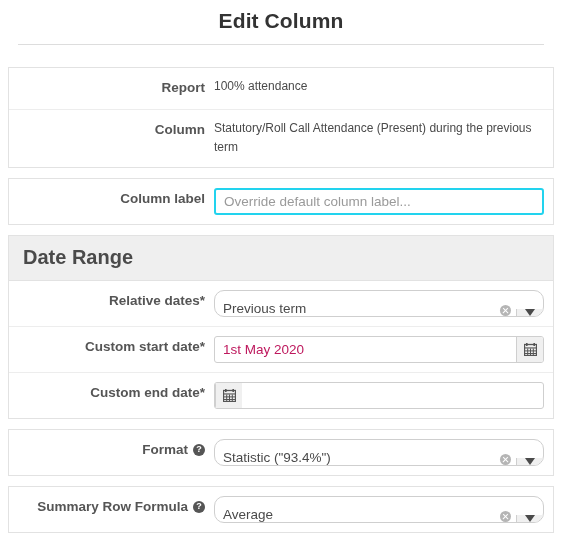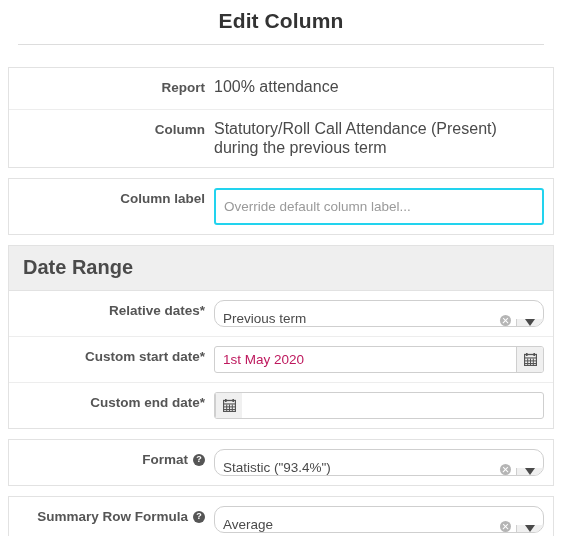--- a/index.html
+++ b/index.html
@@ -75,21 +75,21 @@
     padding-top: 1px;
     display: flex;
     align-items: center;
     justify-content: flex-end;
     gap: 5px;
   }
   .row.static .row-label { align-items: flex-start; }
 
   .row-value {
     flex: 1 1 auto;
-    font-size: 16px;
+    font-size: 12px;
     color: #4a4a4a;
     line-height: 19px;
     padding-right: 6px;
   }
 
   
   .help-icon {
     display: inline-flex;
     align-items: center;
     justify-content: center;
@@ -108,21 +108,21 @@
 
   
   .control {
     flex: 1 1 auto;
     margin-right: 1px;
   }
 
   .text-input {
     box-sizing: border-box;
     width: 100%;
-    height: 37px;
+    height: 27px;
     border: 1px solid #cfcfcf;
     border-radius: 3px;
     background: #ffffff;
     font-family: "Liberation Sans", sans-serif;
     font-size: 13.5px;
     color: #4a4a4a;
     padding: 0 8px;
     outline: none;
   }
   .text-input.focused {

